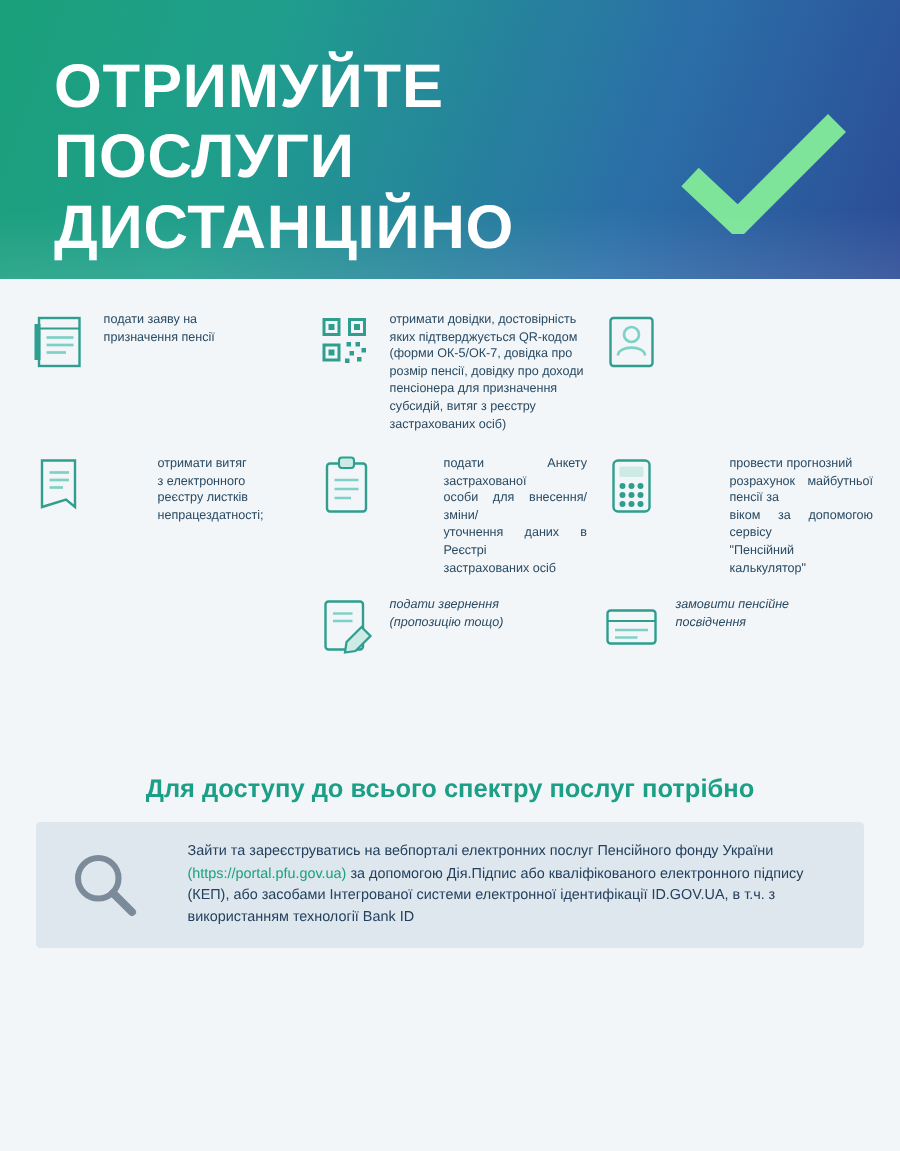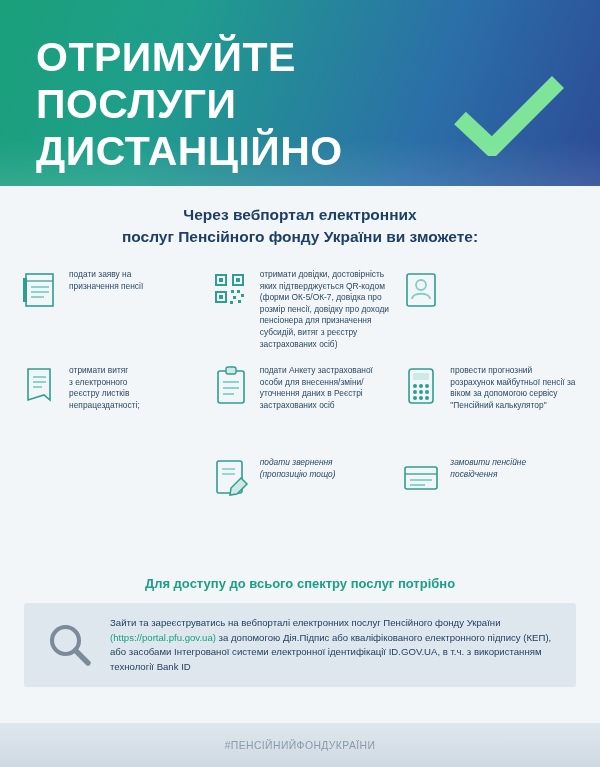--- a/index.html
+++ b/index.html
@@ -97,28 +97,28 @@
   }
   .cell .txt {
     font-size: 8.4px;
     line-height: 11.6px;
     color: #2a4a63;
     text-align: justify;
     white-space: pre-line;
     padding-top: 1px;
   }
   .row-1 .cell { min-height: 96px; }
-  .row-2 .cell { min-height: 92px; }
+  .row-2 .cell { min-height: 92px; gap: 36px; }
   .row-3 .cell { min-height: 116px; font-style: italic; }
 
   
   .access-title {
     text-align: center;
     color: #1b9f86;
-    font-size: 13px;
+    font-size: 17px;
     font-weight: bold;
     margin-top: 10px;
   }
   .access-box {
     margin: 12px 24px 0 24px;
     background: #dfe7ee;
     border-radius: 3px;
     display: flex;
     align-items: center;
     padding: 12px 14px;
@@ -130,20 +130,21 @@
     height: 60px;
     display: flex;
     align-items: center;
     justify-content: center;
   }
   .access-text {
     font-size: 9.6px;
     line-height: 14.5px;
     color: #23415e;
     padding-left: 8px;
+    margin-left: 15px;
   }
   .access-text .link {
     color: #19a07f;
   }
 
   
   .footer {
     position: absolute;
     left: 0; right: 0; bottom: 0;
     height: 44px;
@@ -164,24 +165,20 @@
 <div class="poster">
 
   <div class="header">
     <div class="header-title">ОТРИМУЙТЕ ПОСЛУГИ
 ДИСТАНЦІЙНО</div>
     <svg class="check-mark" viewBox="0 0 110 80">
       <path d="M6 42 L38 72 L104 6" fill="none" stroke="#7ee49a" stroke-width="17" stroke-linecap="butt" stroke-linejoin="miter"></path>
     </svg>
   </div>
 
-  <div class="subtitle-wrap">
-    <div class="subtitle">Через вебпортал електронних
-послуг Пенсійного фонду України ви зможете:</div>
-  </div>
 
   <div class="grid">
 
     <div class="row row-1">
       <div class="cell">
         <div class="ico">
           <svg viewBox="0 0 42 44" width="42" height="44">
             <rect x="6" y="6" width="27" height="32" fill="none" stroke="#2f9e8f" stroke-width="1.6"></rect>
             <line x1="6" y1="13" x2="33" y2="13" stroke="#2f9e8f" stroke-width="1.2"></line>
             <line x1="11" y1="19" x2="29" y2="19" stroke="#7fd0c6" stroke-width="1.8"></line>
@@ -327,17 +324,14 @@
     </div>
     <div class="access-text">
       <span>Зайти та зареєструватись на вебпорталі електронних послуг
 Пенсійного фонду України </span><span class="link">(https://portal.pfu.gov.ua)</span><span> за допомогою
 Дія.Підпис або кваліфікованого електронного підпису (КЕП), або
 засобами Інтегрованої системи електронної ідентифікації ID.GOV.UA,
 в т.ч. з використанням технології Bank ID</span>
     </div>
   </div>
 
-  <div class="footer">
-    <div class="hashtag">#ПЕНСІЙНИЙФОНДУКРАЇНИ</div>
-  </div>
 
 </div>
 
 </body></html>

